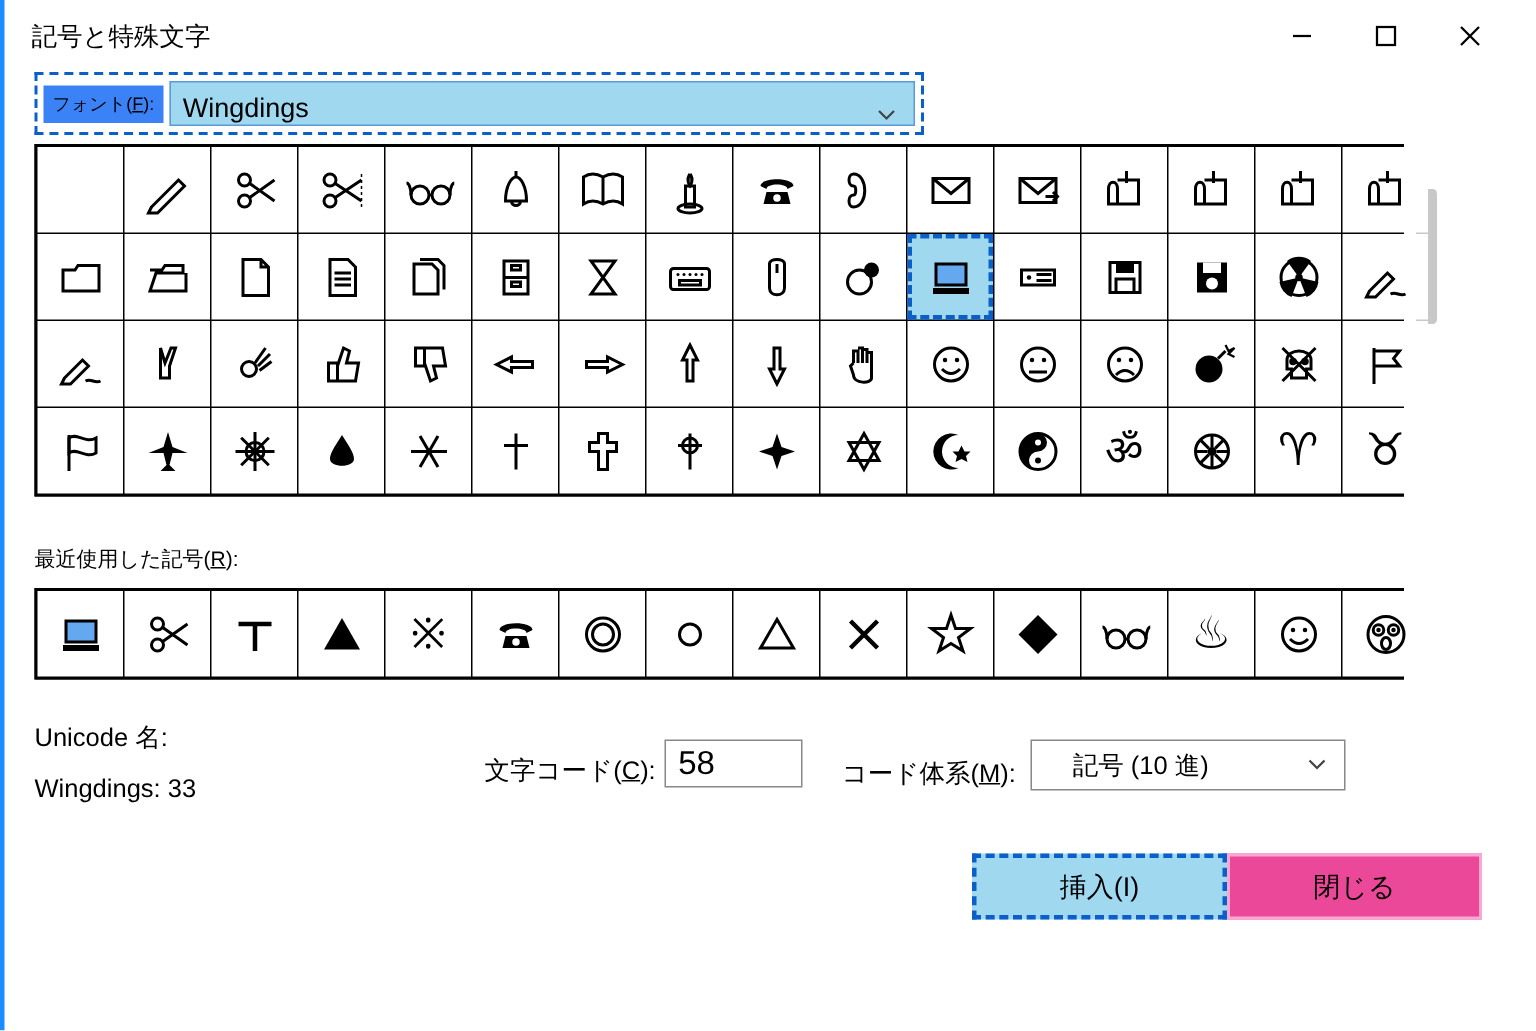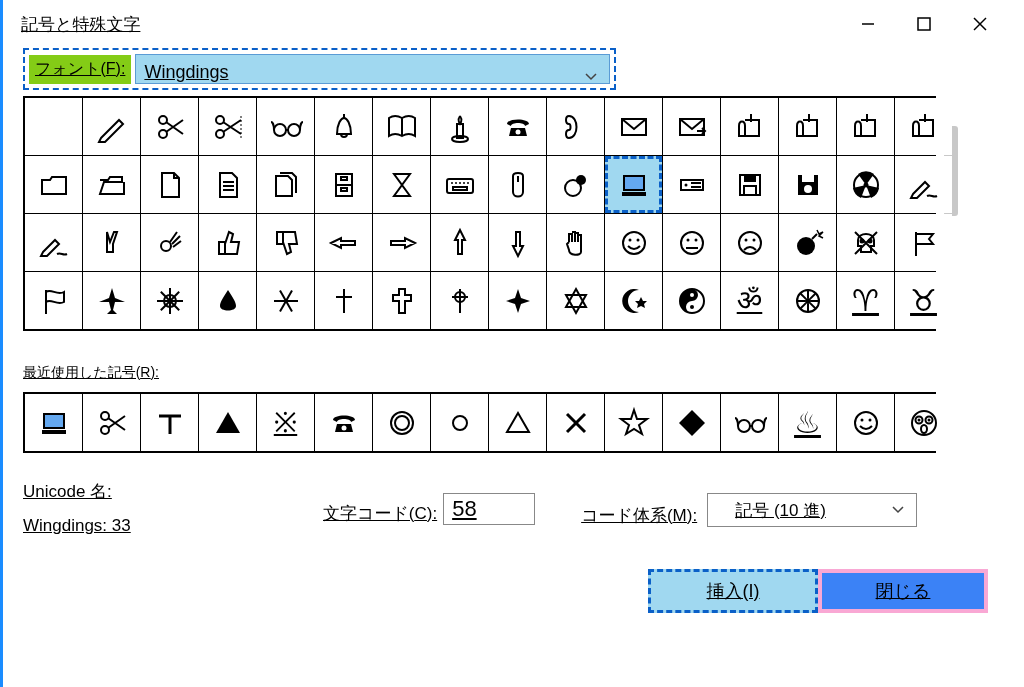--- a/index.html
+++ b/index.html
@@ -10,21 +10,20 @@
     color: #000;
     font-size: 15px;
   }
   .window {
     width: 1008px;
     height: 687px;
     position: relative;
     background: #fff;
     border-left: 3px solid #1a8cff;
     overflow: hidden;
-    text-decoration: underline;
   }
   .titlebar {
     display: flex;
     align-items: center;
     height: 48px;
     padding-left: 18px;
   }
   .title-text {
     font-size: 17px;
     flex: 1;
@@ -43,23 +42,23 @@
   .font-row {
     display: flex;
     align-items: center;
     padding: 4px;
     border: 2px dashed #0a60c8;
     width: 593px;
     background: #fff;
     margin-bottom: 6px;
   }
   .font-label {
-    background: #84cc16;
+    background: #3b82f6;
     padding: 4px 6px;
-    font-size: 16px;
+    font-size: 12px;
   }
   .font-select {
     flex: 1;
     display: flex;
     align-items: flex-end;
     justify-content: space-between;
     background: #a0d8f0;
     border: 1px solid #5a9bd5;
     height: 30px;
     padding: 0 4px 0 8px;
@@ -158,22 +157,22 @@
     justify-content: flex-end;
     margin-top: 26px;
   }
   .btn {
     height: 44px;
     min-width: 170px;
     display: flex;
     align-items: center;
     justify-content: center;
     font-size: 18px;
-    border: 4px solid #f9a8d4;
-    background: #3b82f6;
+    border: 2px solid #f9a8d4;
+    background: #ec4899;
   }
   .btn.primary {
     border: 3px dashed #0a60c8;
     background: #a0d8f0;
   }
   svg { display:block; }
   .u { text-decoration: underline; }
 </style>
 </head>
 <body>
@@ -730,21 +729,21 @@
       <div class="info-left">
         <div>Unicode 名:</div>
         <div>Wingdings: 33</div>
       </div>
       <div class="code-group">
         <span>
           <span>文字コード(</span><span class="u">C</span><span>):</span>
         </span>
         <input class="code-input" value="58" style="">
       </div>
-      <div class="code-group" style="margin-left:46px;">
+      <div class="code-group" style="margin-left:26px;">
         <span>
           <span>コード体系(</span><span class="u">M</span><span>):</span>
         </span>
         <div class="sys-select">
           <span>記号 (10 進)</span>
           <span class="chev">
             <svg width="12" height="12">
                 <path d="M1 3 L6 8 L11 3" fill="none" stroke="#444" stroke-width="1.5"></path>
               </svg>
           </span>

